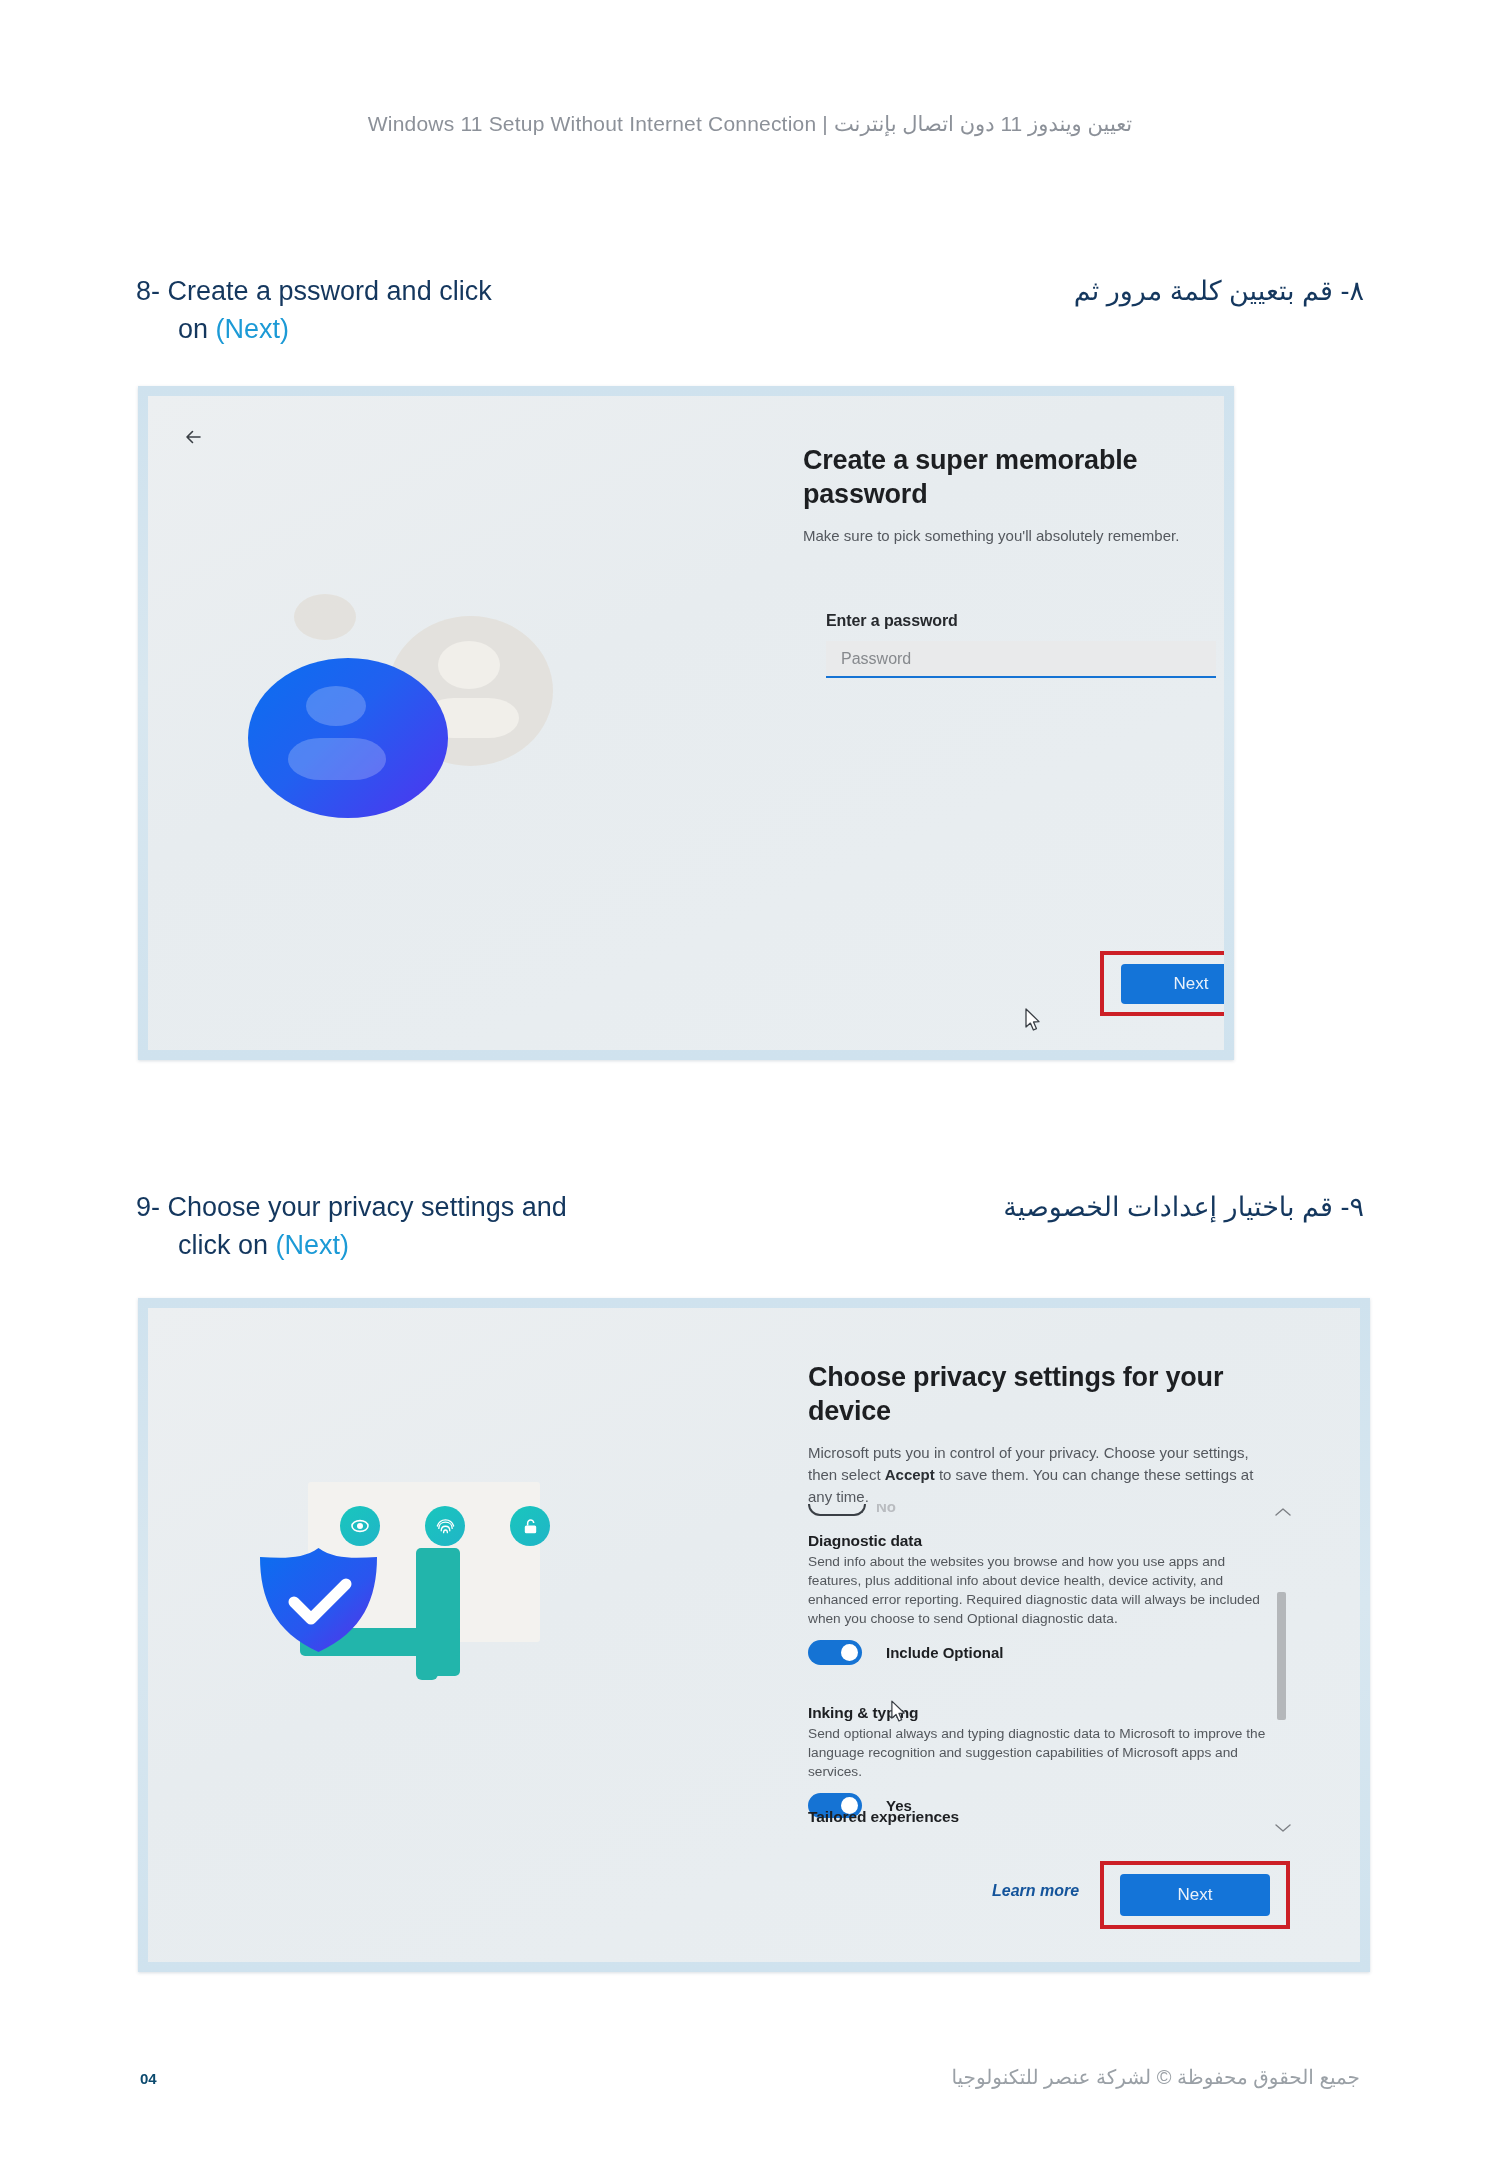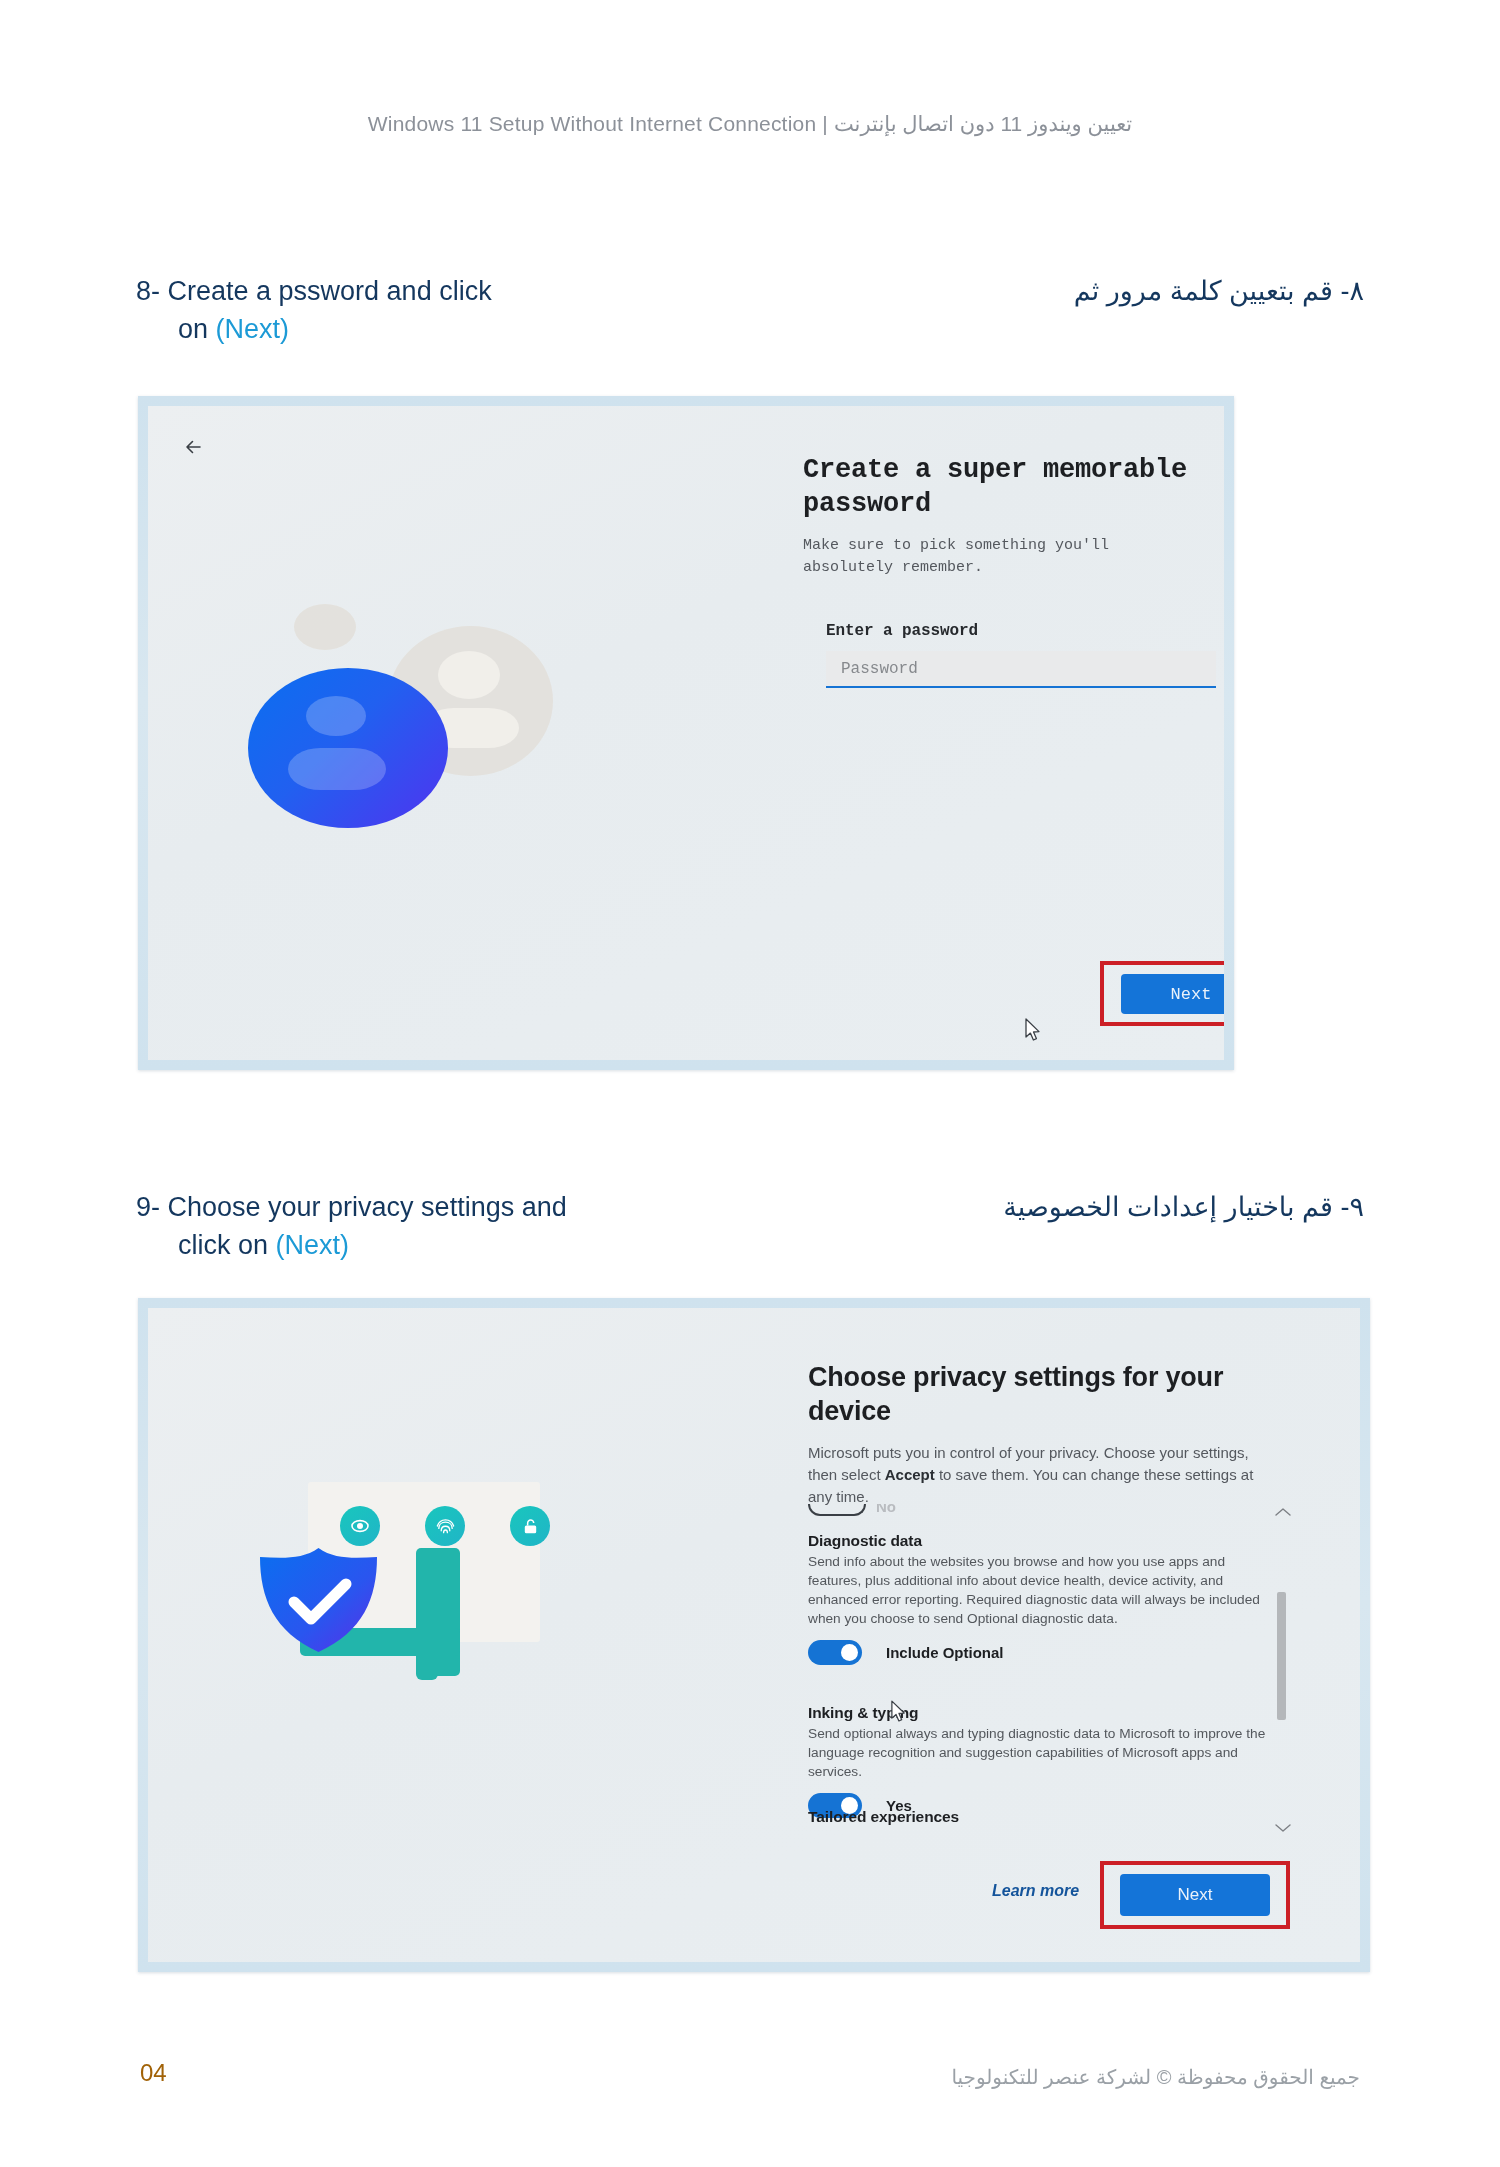--- a/index.html
+++ b/index.html
@@ -264,22 +264,23 @@
     font-weight: bold;
   }
 
   .cursor { position: absolute; }
 
   
   .footer-num {
     position: absolute;
     left: 140px;
     bottom: 80px;
-    font-size: 24px;
-    color: #a16207;
+    font-size: 15px;
+    color: #0c4a6e;
+    font-weight: bold;
   }
   .footer-ar {
     position: absolute;
     right: 140px;
     bottom: 78px;
     font-size: 20px;
     color: #9aa0a6;
     direction: rtl;
   }
 </style>
@@ -291,21 +292,21 @@
 <div class="step" style="top:272px;">
   <div class="step-en">
     <span>8- Create a pssword and click</span>
     <span class="ind"><span>on </span><span class="accent">(Next)</span></span>
   </div>
   <div class="step-ar">
     <div>٨- قم بتعيين كلمة مرور ثم</div>
   </div>
 </div>
 
-<div class="shot" style="left:138px; top:396px; width:1096px; height:674px;font-family:Liberation Mono, monospace;">
+<div class="shot" style="left:138px; top:386px; width:1096px; height:674px;">
   <div class="shot-inner">
 
     <div class="back-arrow">
       <svg width="30" height="30" viewBox="0 0 30 30" fill="none" stroke="#3a3f45" stroke-width="1.6">
         <path d="M20 15 H7 M12.5 9.5 L7 15 L12.5 20.5" stroke-linecap="round" stroke-linejoin="round"></path>
       </svg>
     </div>
 
     <div class="acct-wrap" style="left:90px; top:180px; width:340px; height:280px;">
       <div class="ghost" style="left:150px; top:40px; width:165px; height:150px;"></div>

